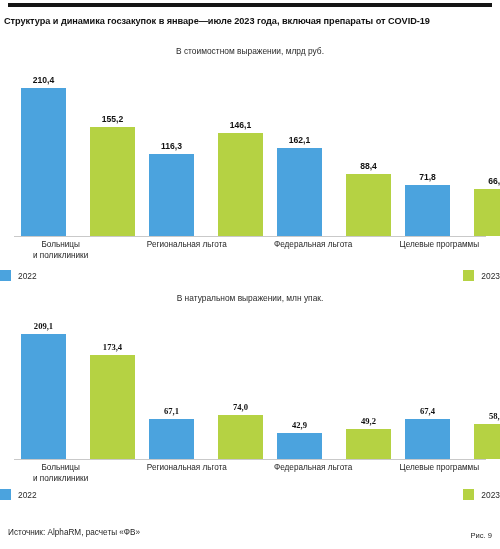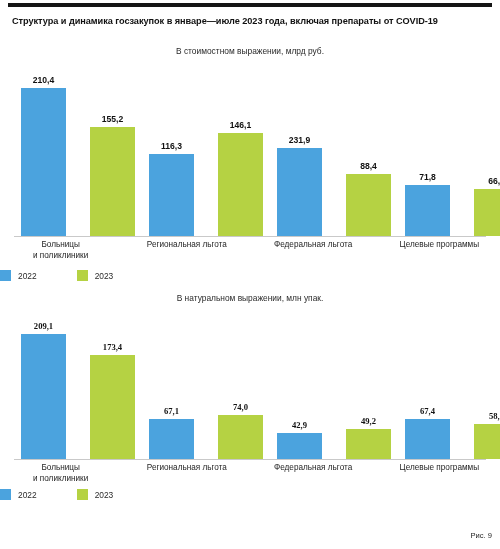--- a/index.html
+++ b/index.html
@@ -11,21 +11,21 @@
     overflow: hidden;
   }
   .page { position: relative; width: 500px; height: 549px; }
 
   .top-rule {
     position: absolute; left: 8px; top: 3px;
     width: 484px; height: 4px; background: #151515;
   }
 
   .title {
-    position: absolute; left: 12px; top: 16px; width: 484px;
+    position: absolute; left: 4px; top: 16px; width: 484px;
     font-size: 9.2px; font-weight: bold; letter-spacing: -0.05px;
     color: #111111; white-space: nowrap;
   }
 
   .chart-block { position: absolute; left: 0; width: 500px; }
   #chart-1 { top: 46px; height: 240px; }
   #chart-2 { top: 293px; height: 212px; }
 
   .subtitle {
     position: absolute; left: 0; top: 0; width: 500px;
@@ -72,21 +72,21 @@
   #chart-1 .cats { top: 193px; }
   #chart-2 .cats { top: 169px; }
   .cat {
     flex: 1 1 0; text-align: center; font-size: 8.2px;
     color: #1f1f1f; line-height: 11px;
   }
   .cat .l2 { display: block; }
 
   .legend {
     position: absolute; left: 0; width: 500px;
-    display: flex; justify-content: flex-start; align-items: center; gap: 40px;
+    display: flex; justify-content: space-between; align-items: center; gap: 30px;
   }
   #chart-1 .legend { top: 224px; }
   #chart-2 .legend { top: 196px; }
   .legend-item { display: flex; align-items: center; gap: 7px; }
   .swatch { width: 11px; height: 11px; display: block; }
   .swatch.s2022 { background: #4ba3de; }
   .swatch.s2023 { background: #b5d243; }
   .legend-label { font-size: 8.4px; color: #2a2a2a; }
 
   .source {
@@ -126,21 +126,21 @@
               <div class="bar-value">116,3</div>
               <div class="bar s2022" style="height: 82px; background: rgb(75, 163, 222);"></div>
             </div>
             <div class="bar-wrap">
               <div class="bar-value">146,1</div>
               <div class="bar s2023" style="height: 103px; background: rgb(181, 210, 67);"></div>
             </div>
           </div>
           <div class="group">
             <div class="bar-wrap">
-              <div class="bar-value">231,9</div>
+              <div class="bar-value">162,1</div>
               <div class="bar s2022" style="height: 88px; background: rgb(75, 163, 222);"></div>
             </div>
             <div class="bar-wrap">
               <div class="bar-value">88,4</div>
               <div class="bar s2023" style="height: 62px; background: rgb(181, 210, 67);"></div>
             </div>
           </div>
           <div class="group">
             <div class="bar-wrap">
               <div class="bar-value">71,8</div>
@@ -230,15 +230,16 @@
         <span class="swatch s2022"></span>
         <span class="legend-label">2022</span>
       </div>
       <div class="legend-item">
         <span class="swatch s2023"></span>
         <span class="legend-label">2023</span>
       </div>
     </div>
   </div>
 
+  <div class="source">Источник: AlphaRM, расчеты «ФВ»</div>
   <div class="figure-ref">Рис. 9</div>
 
 </div>
 
 </body></html>

